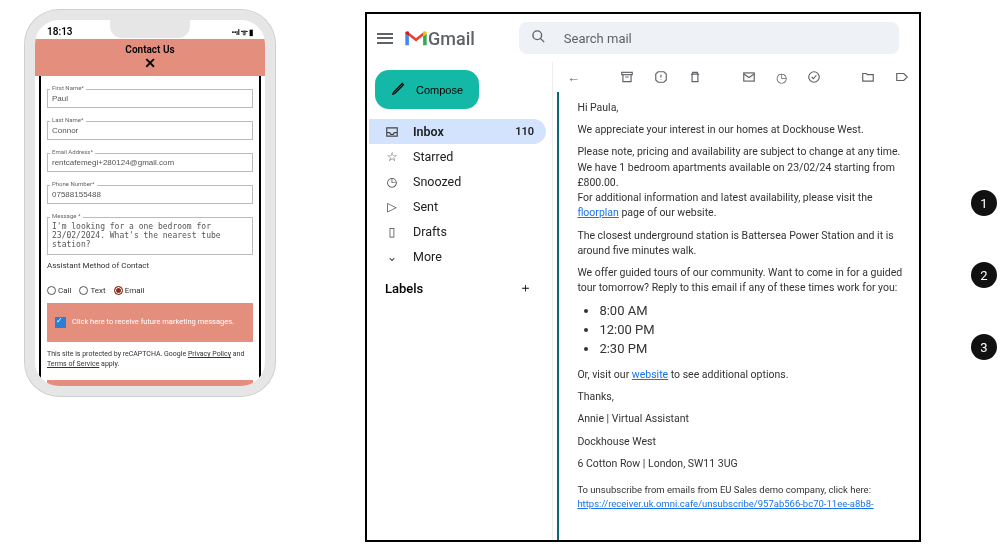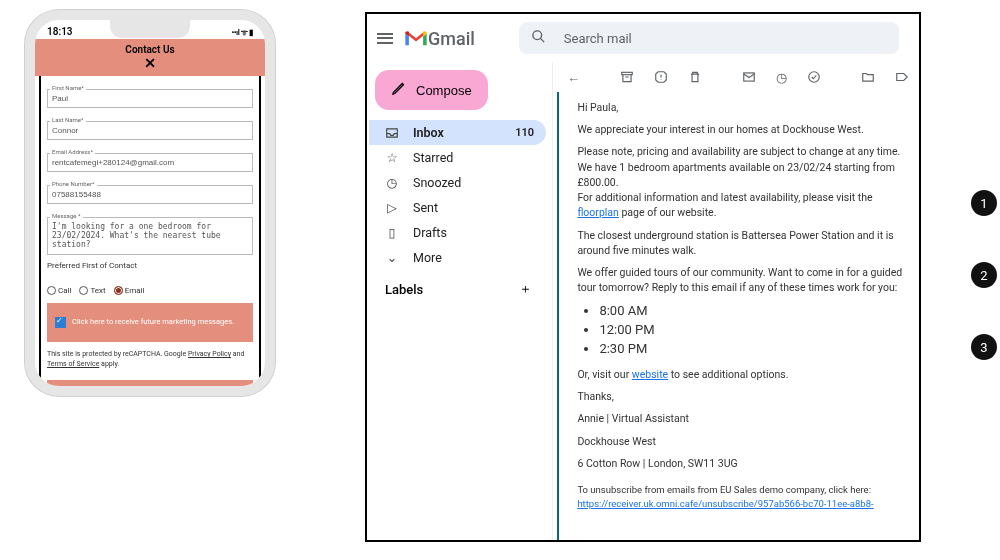--- a/index.html
+++ b/index.html
@@ -139,24 +139,24 @@
     display: flex; align-items: center; gap: 18px;
     flex: 1;
     max-width: 380px;
     color: #5f6368;
     font-size: 13px;
   }
   .gmail-body { display: flex; flex: 1; overflow: hidden; }
   .gmail-sidebar { width: 185px; padding: 4px 6px 0 2px; }
   .composebtn {
     display: inline-flex; align-items: center; gap: 10px;
-    background: #f9a8d4;
+    background: #14b8a6;
     border: none; border-radius: 14px;
     padding: 11px 16px;
-    font-size: 13px; font-weight: 500;
+    font-size: 11px; font-weight: 500;
     margin: 4px 0 10px 6px;
     cursor: pointer;
   }
   .side-item {
     display: flex; align-items: center; gap: 14px;
     padding: 5px 12px 5px 16px;
     border-radius: 0 16px 16px 0;
     font-size: 12.5px;
     color: #202124;
     cursor: pointer;
@@ -236,21 +236,21 @@
       <input class="phone-input" value="rentcafemegi+280124@gmail.com" style="">
     </div>
     <div class="phone-field">
       <span class="phone-label">Phone Number*</span>
       <input class="phone-input" value="07588155488" style="">
     </div>
     <div class="phone-field">
       <span class="phone-label">Message *</span>
       <textarea class="phone-input phone-textarea" style="">I'm looking for a one bedroom for 23/02/2024. What's the nearest tube station?</textarea>
     </div>
-    <div class="contact-meth">Preferred First of Contact</div>
+    <div class="contact-meth">Assistant Method of Contact</div>
     <div class="radio-row">
       <label>
           <span class="radio-dot"></span>
           <span>Call</span>
         </label>
       <label>
           <span class="radio-dot"></span>
           <span>Text</span>
         </label>
       <label>

